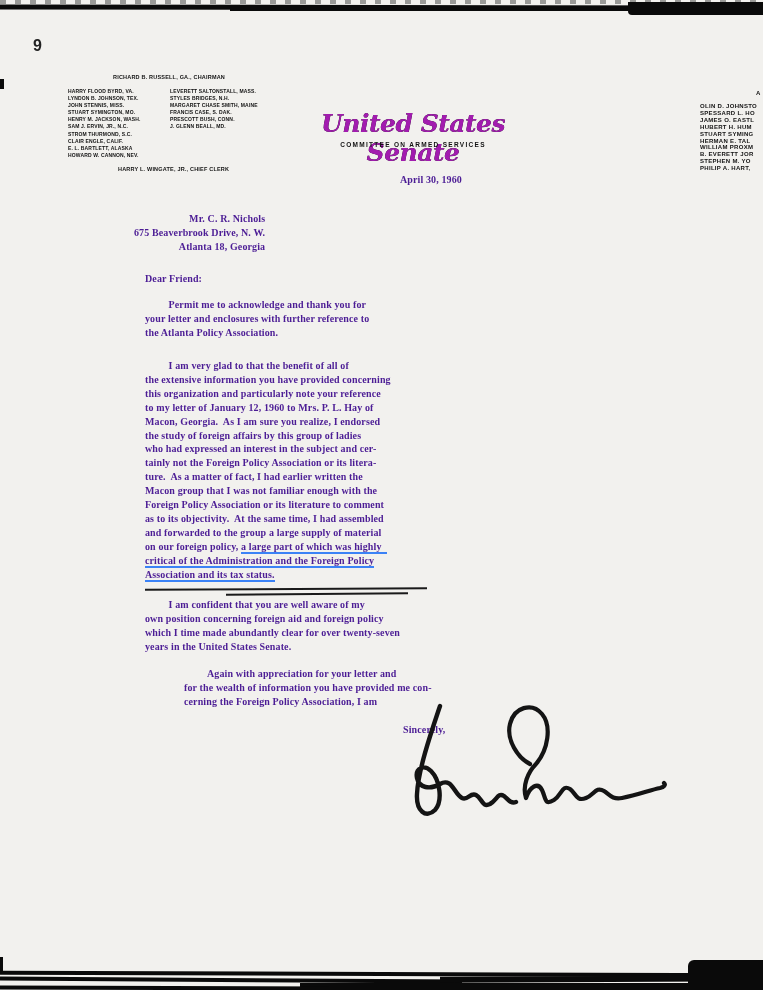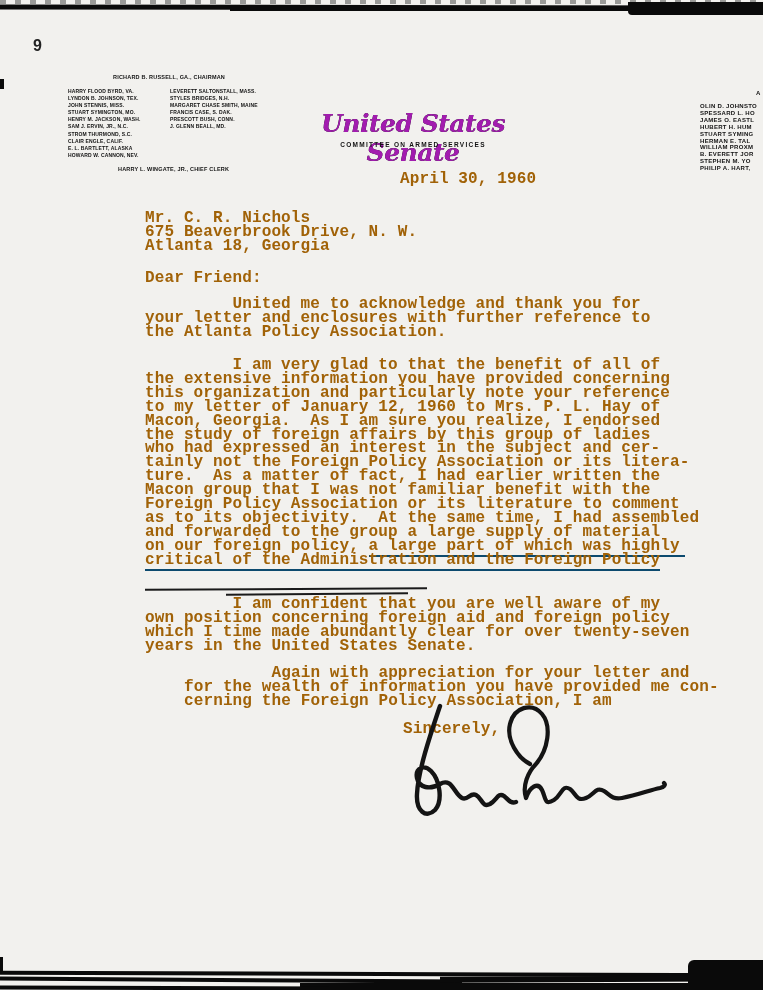--- a/index.html
+++ b/index.html
@@ -4,23 +4,23 @@
 <style>
   html,body { margin:0; padding:0; background:#d8d8d6; }
   .page {
     position:relative; width:763px; height:990px; margin:0 auto;
     background:#f2f1ee; overflow:hidden;
     font-family:"Liberation Mono", monospace;
   }
   .abs { position:absolute; }
   
   .mono {
-    font-family:Liberation Mono, monospace; font-weight:700;
-    font-size:16px; line-height:13.9px; letter-spacing:0.12px;
-    color:#a16207;
+    font-family:Liberation Serif, serif; font-weight:700;
+    font-size:10px; line-height:13.9px; letter-spacing:0.12px;
+    color:#4c1d95;
   }
   .tline { white-space:pre; }
   
   .lh { font-family:"Liberation Sans", sans-serif; font-weight:700; color:#121212; }
   .lh-chairman { left:113px; top:74px; font-size:5.5px; letter-spacing:0.2px; }
   .lh-col1 { left:68px;  top:88px; font-size:5px; line-height:7.1px; letter-spacing:0.15px; }
   .lh-col2 { left:170px; top:88px; font-size:5px; line-height:7.1px; letter-spacing:0.15px; }
   .lh-clerk { left:118px; top:166px; font-size:5.5px; letter-spacing:0.2px; }
   .lh-edge  { left:700px; top:103px; font-size:6px; line-height:6.9px; letter-spacing:0.3px; white-space:nowrap; }
   .lh-edge-frag { left:756px; top:90px; font-size:6px; }
@@ -30,29 +30,29 @@
     font-size:25px; color:#a21caf; letter-spacing:-0.5px;
     text-shadow:0 0 0.6px #0d0d0d;
   }
   .lh-committee {
     left:282px; top:141px; width:262px; text-align:center;
     font-family:"Liberation Sans", sans-serif; font-weight:700;
     font-size:6.5px; letter-spacing:1.3px; color:#121212;
   }
   .page-number { left:33px; top:37px; font-family:"Liberation Sans", sans-serif; font-weight:600; font-size:16px; color:#222; }
   .date-line { left:400px; top:173px; }
-  .recipient { left:145px; top:212px; }
+  .recipient { left:134px; top:212px;text-align:right; }
   .salutation { left:145px; top:272px; }
   .p1 { left:145px; top:298px; }
   .p2 { left:145px; top:359px; }
   .p2b { left:145px; top:540px; }
   .p3 { left:145px; top:598px; }
   .p4 { left:145px; top:667px;margin-left:39px; }
   .closing { left:403px; top:723px; }
-  .hand-underline { border-bottom:2px solid #0c4a6e; }
+  .hand-underline { border-bottom:2px solid #3b82f6; }
   .u1-seg { padding-right:5px; }
   .rule { background:#1a1a1a; height:2px; }
   .rule-a { left:145px; top:588px; width:282px; transform:rotate(-0.3deg); }
   .rule-b { left:226px; top:593px; width:182px; transform:rotate(-0.5deg); }
   
   .top-dashes { left:0; top:0; width:763px; height:4px;
     background:repeating-linear-gradient(90deg,#9a9a98 0 6px,transparent 6px 15px); }
   .top-bar { left:0; top:5px; width:763px; height:5px; background:#0a0a0a; transform:rotate(0.08deg); }
   .top-bar-right { right:0; top:2px; width:135px; height:13px; background:#0a0a0a; border-radius:0 0 0 4px; }
   .top-bar-mid { left:230px; top:7px; width:420px; height:4px; background:#0a0a0a; }
@@ -122,43 +122,44 @@
 
   <div class="abs mono recipient">
       <div class="tline">Mr. C. R. Nichols</div>
       <div class="tline">675 Beaverbrook Drive, N. W.</div>
       <div class="tline">Atlanta 18, Georgia</div>
     </div>
 
   <div class="abs mono salutation tline">Dear Friend:</div>
 
   <div class="abs mono p1">
-      <div class="tline">         United me to acknowledge and thank you for</div>
+      <div class="tline">         Permit me to acknowledge and thank you for</div>
       <div class="tline">your letter and enclosures with further reference to</div>
       <div class="tline">the Atlanta Policy Association.</div>
     </div>
   <div class="abs mono p2">
       <div class="tline">         I am very glad to that the benefit of all of</div>
       <div class="tline">the extensive information you have provided concerning</div>
       <div class="tline">this organization and particularly note your reference</div>
       <div class="tline">to my letter of January 12, 1960 to Mrs. P. L. Hay of</div>
       <div class="tline">Macon, Georgia.  As I am sure you realize, I endorsed</div>
       <div class="tline">the study of foreign affairs by this group of ladies</div>
       <div class="tline">who had expressed an interest in the subject and cer-</div>
       <div class="tline">tainly not the Foreign Policy Association or its litera-</div>
       <div class="tline">ture.  As a matter of fact, I had earlier written the</div>
-      <div class="tline">Macon group that I was not familiar benefit with the</div>
+      <div class="tline">Macon group that I was not familiar enough with the</div>
       <div class="tline">Foreign Policy Association or its literature to comment</div>
       <div class="tline">as to its objectivity.  At the same time, I had assembled</div>
       <div class="tline">and forwarded to the group a large supply of material</div>
     </div>
 
   <div class="abs mono p2b">
     <div class="tline"><span>on our foreign policy, </span><span class="hand-underline u1-seg">a large part of which was highly</span></div>
     <div class="tline"><span class="hand-underline">critical of the Administration and the Foreign Policy</span></div>
+    <div class="tline"><span class="hand-underline">Association and its tax status.</span></div>
   </div>
   <div class="abs rule rule-a"></div>
   <div class="abs rule rule-b"></div>
 
   <div class="abs mono p3">
       <div class="tline">         I am confident that you are well aware of my</div>
       <div class="tline">own position concerning foreign aid and foreign policy</div>
       <div class="tline">which I time made abundantly clear for over twenty-seven</div>
       <div class="tline">years in the United States Senate.</div>
     </div>

